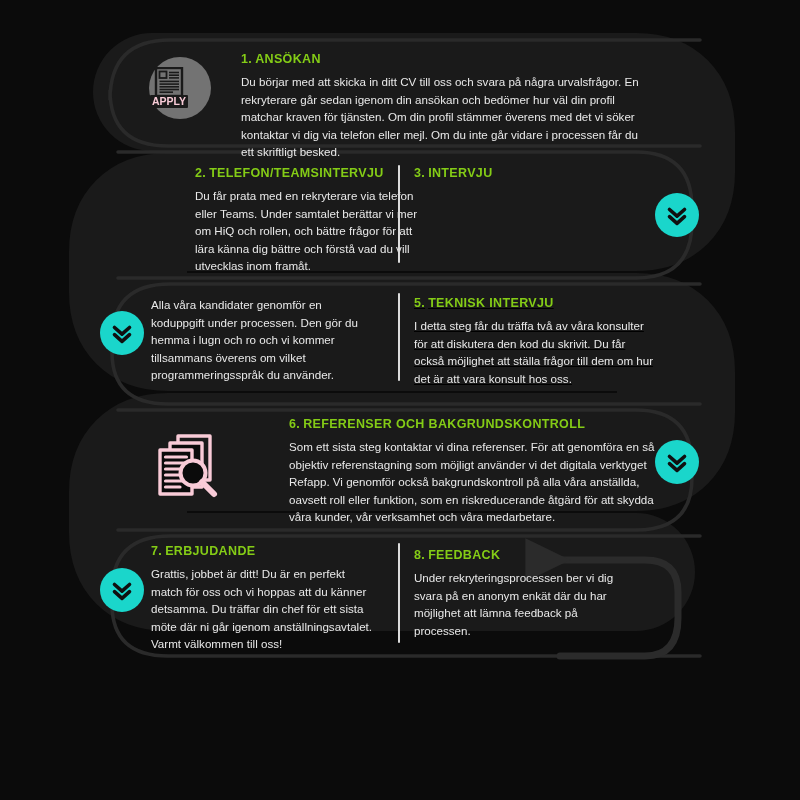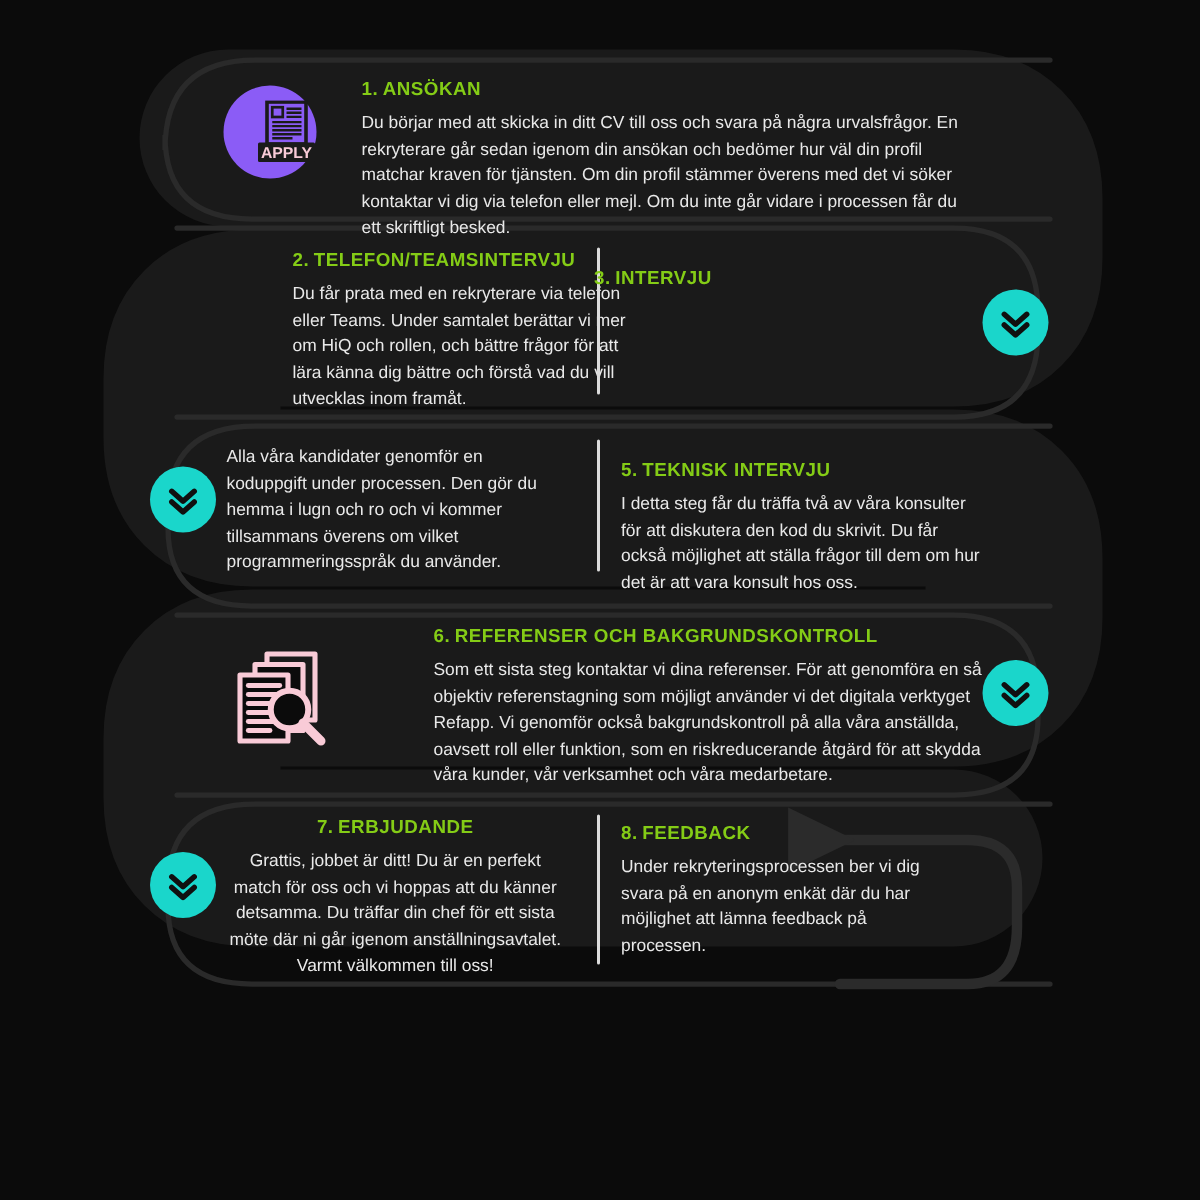--- a/index.html
+++ b/index.html
@@ -57,22 +57,22 @@
     display:flex;align-items:center;justify-content:center;
     cursor:pointer;
   }
   .chev svg{display:block;}
 
   
   .apply-icon{
     position:absolute;
     width:62px;height:62px;
     border-radius:50%;
-    background:#8b5cf6;
-    display:flex;align-items:center;justify-content:flex-end;
+    background:#737373;
+    display:flex;align-items:center;justify-content:flex-start;
   }
   
   .docs-icon{position:absolute;}
 </style>
 </head>
 <body>
 
 <div id="stage">
 
   <svg id="track" viewBox="0 0 800 800" width="800" height="800">
@@ -133,40 +133,40 @@
 
     <div class="step" style="left:151px;top:166px;width:225px;margin-left:44px;">
       <div class="step-head">
         <span class="num">2.</span><span>TELEFON/TEAMSINTERVJU</span>
       </div>
       <p class="step-body">Du får prata med en rekryterare via telefon eller Teams. Under samtalet berättar vi mer om HiQ och rollen, och bättre frågor för att lära känna dig bättre och förstå vad du vill utvecklas inom framåt.</p>
     </div>
 
     <div class="divider" style="left:398px;top:165px;height:98px;"></div>
 
-    <div class="step" style="left:396px;top:166px;width:240px;margin-top:12px;">
+    <div class="step" style="left:414px;top:166px;width:240px;">
       <div class="step-head">
         <span class="num">3.</span><span>INTERVJU</span>
       </div>
     </div>
 
     <div class="chev" style="left:655px;top:193px;">
       <svg width="26" height="26" viewBox="0 0 26 26">
         <path d="M5.5,7.5 L13,14.2 L20.5,7.5" fill="none" stroke="#101010" stroke-width="3.6" stroke-linecap="round" stroke-linejoin="round"></path>
         <path d="M5.5,14.6 L13,21.3 L20.5,14.6" fill="none" stroke="#101010" stroke-width="3.6" stroke-linecap="round" stroke-linejoin="round"></path>
       </svg>
     </div>
 
     <div class="step" style="left:151px;top:296px;width:225px;">
       <p class="step-body">Alla våra kandidater genomför en koduppgift under processen. Den gör du hemma i lugn och ro och vi kommer tillsammans överens om vilket programmeringsspråk du använder.</p>
     </div>
 
     <div class="divider" style="left:398px;top:293px;height:88px;"></div>
 
-    <div class="step" style="left:414px;top:306px;width:240px;">
+    <div class="step" style="left:414px;top:296px;width:240px;text-decoration:underline;">
       <div class="step-head">
         <span class="num">5.</span><span>TEKNISK INTERVJU</span>
       </div>
       <p class="step-body">I detta steg får du träffa två av våra konsulter för att diskutera den kod du skrivit. Du får också möjlighet att ställa frågor till dem om hur det är att vara konsult hos oss.</p>
     </div>
 
     <div class="chev" style="left:100px;top:311px;">
       <svg width="26" height="26" viewBox="0 0 26 26">
         <path d="M5.5,7.5 L13,14.2 L20.5,7.5" fill="none" stroke="#101010" stroke-width="3.6" stroke-linecap="round" stroke-linejoin="round"></path>
         <path d="M5.5,14.6 L13,21.3 L20.5,14.6" fill="none" stroke="#101010" stroke-width="3.6" stroke-linecap="round" stroke-linejoin="round"></path>
@@ -200,21 +200,21 @@
       <p class="step-body">Som ett sista steg kontaktar vi dina referenser. För att genomföra en så objektiv referenstagning som möjligt använder vi det digitala verktyget Refapp. Vi genomför också bakgrundskontroll på alla våra anställda, oavsett roll eller funktion, som en riskreducerande åtgärd för att skydda våra kunder, vår verksamhet och våra medarbetare.</p>
     </div>
 
     <div class="chev" style="left:655px;top:440px;">
       <svg width="26" height="26" viewBox="0 0 26 26">
         <path d="M5.5,7.5 L13,14.2 L20.5,7.5" fill="none" stroke="#101010" stroke-width="3.6" stroke-linecap="round" stroke-linejoin="round"></path>
         <path d="M5.5,14.6 L13,21.3 L20.5,14.6" fill="none" stroke="#101010" stroke-width="3.6" stroke-linecap="round" stroke-linejoin="round"></path>
       </svg>
     </div>
 
-    <div class="step" style="left:151px;top:544px;width:225px;text-align:center;">
+    <div class="step" style="left:151px;top:544px;width:225px;">
       <div class="step-head">
         <span class="num">7.</span><span>ERBJUDANDE</span>
       </div>
       <p class="step-body">Grattis, jobbet är ditt! Du är en perfekt match för oss och vi hoppas att du känner detsamma. Du träffar din chef för ett sista möte där ni går igenom anställningsavtalet. Varmt välkommen till oss!</p>
     </div>
 
     <div class="divider" style="left:398px;top:543px;height:100px;"></div>
 
     <div class="step" style="left:414px;top:548px;width:205px;">
       <div class="step-head">

